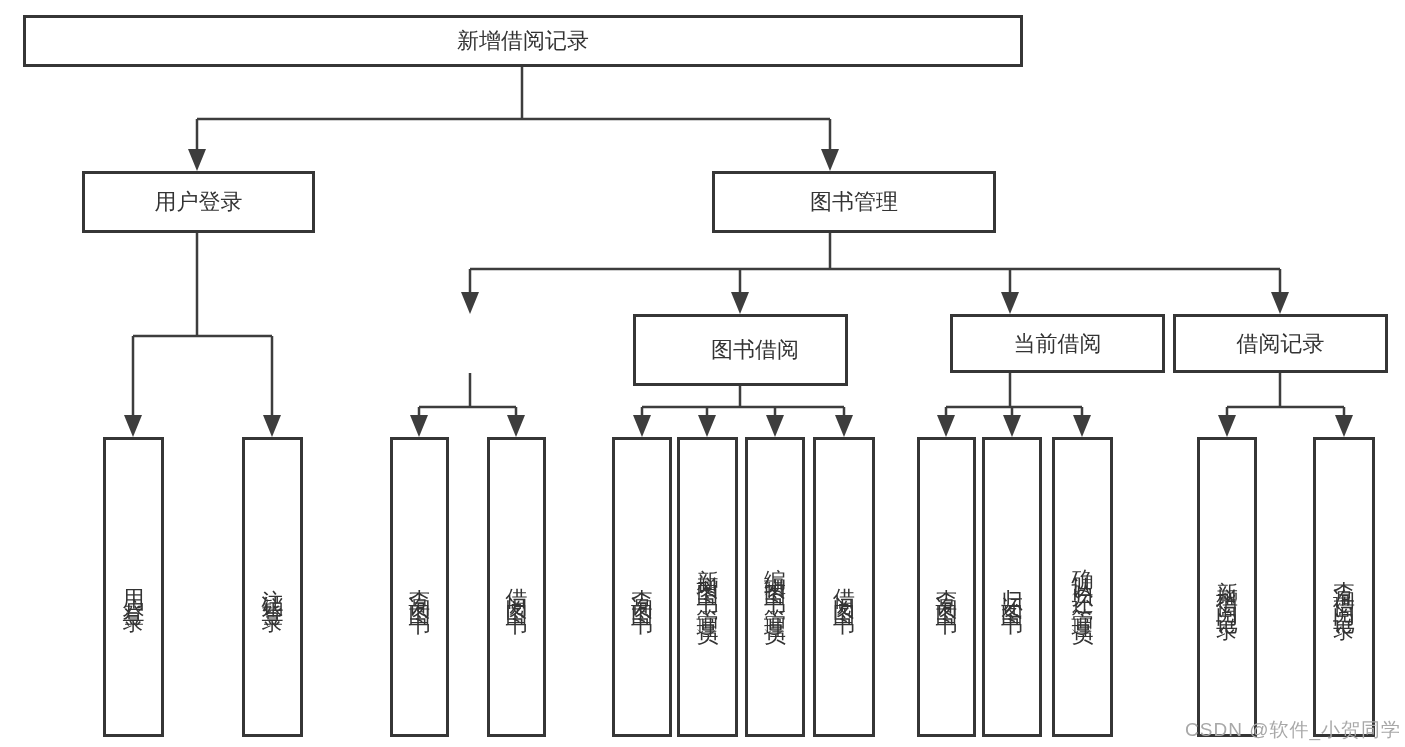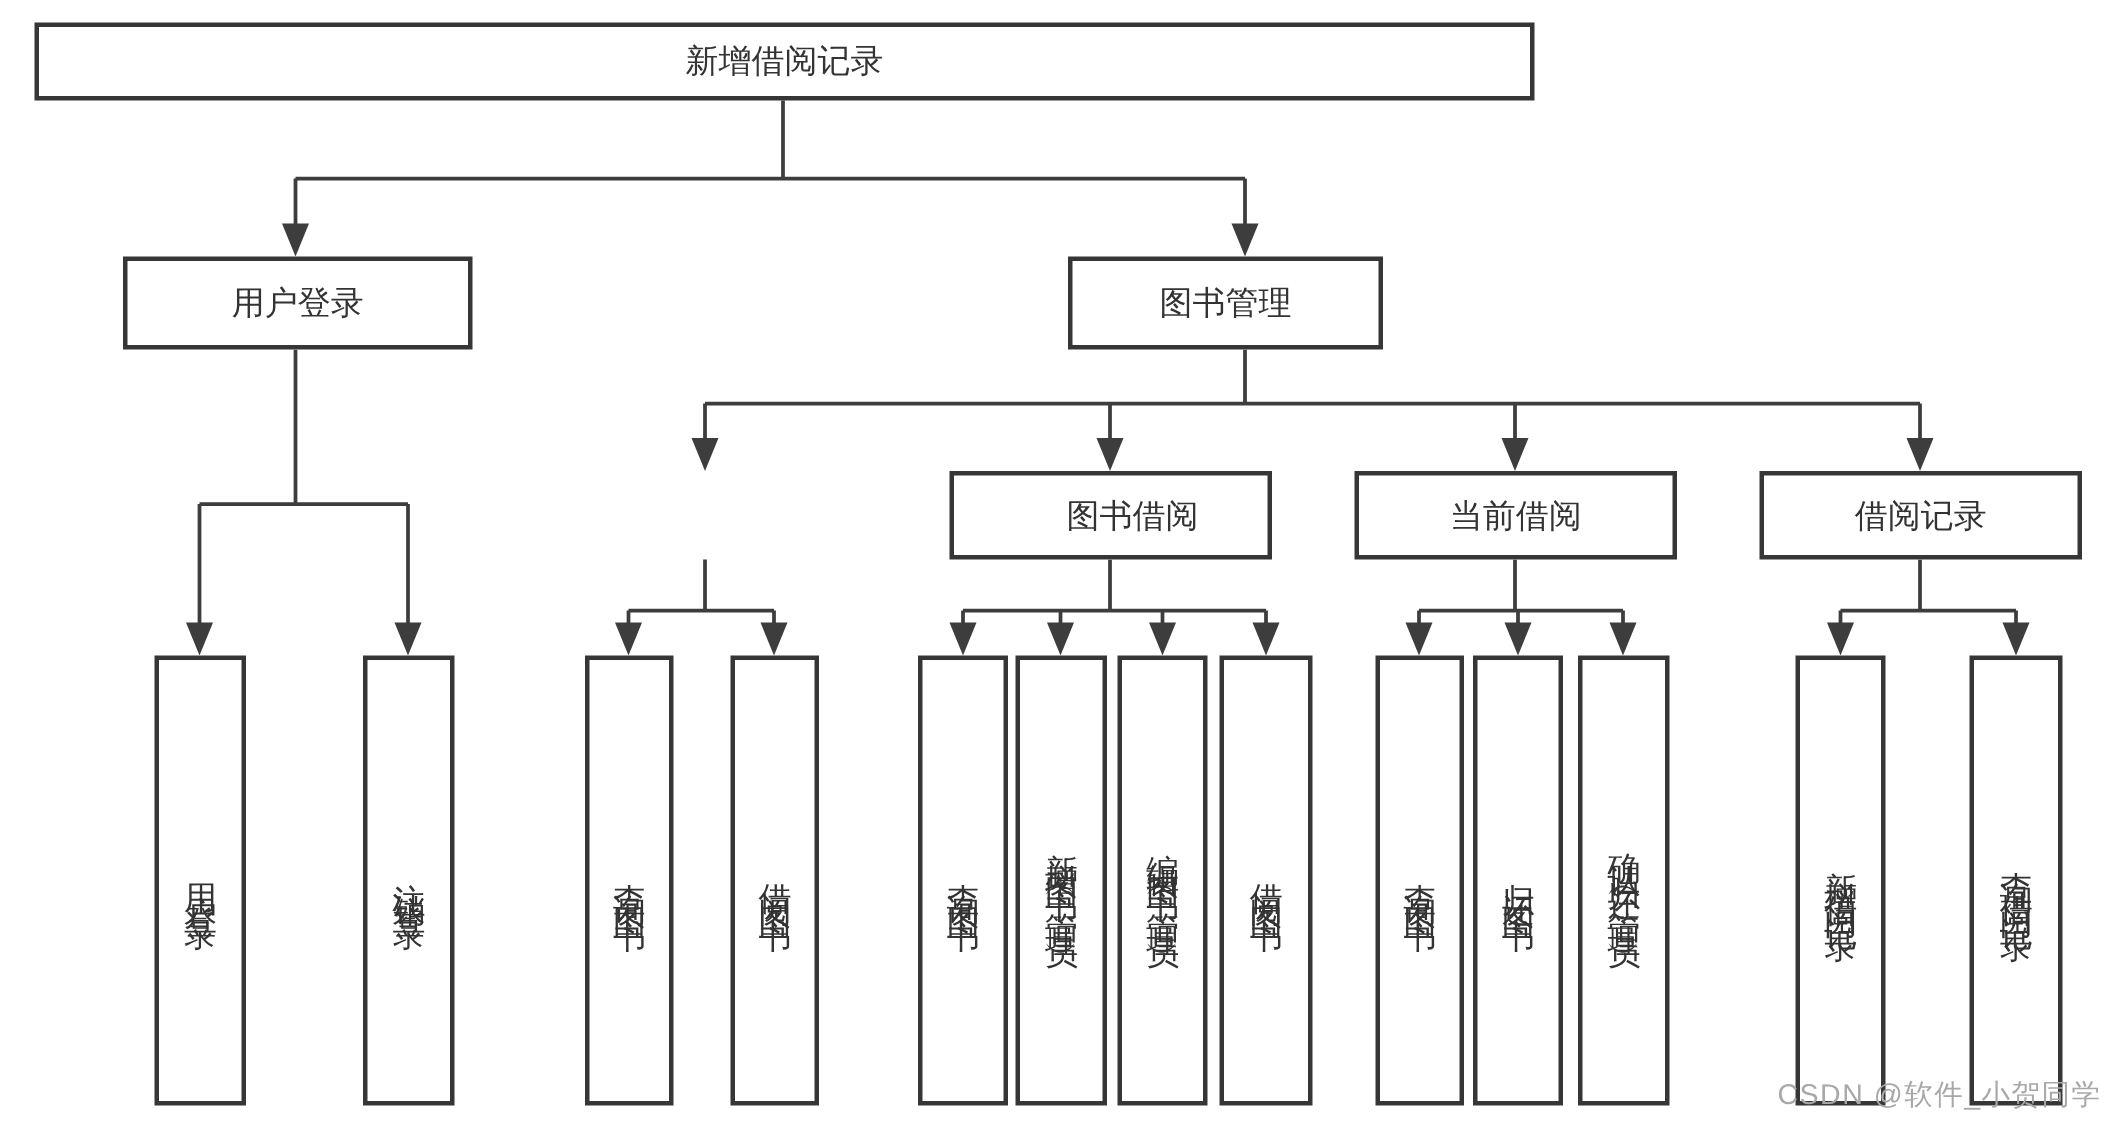--- a/index.html
+++ b/index.html
@@ -86,28 +86,28 @@
     <path class="ah" d="M1344 437 l-9 -22 h18 z"></path>
   </svg>
 
   <div class="node" style="left:23px;top:15px;width:1000px;height:52px;">
     <span>新增借阅记录</span>
   </div>
 
   <div class="node" style="left:82px;top:171px;width:233px;height:62px;">
     <span>用户登录</span>
   </div>
-  <div class="node" style="left:712px;top:171px;width:210px;height:62px;">
+  <div class="node" style="left:712px;top:171px;width:284px;height:62px;">
     <span>图书管理</span>
   </div>
 
-  <div class="node" style="left:633px;top:314px;width:215px;height:59px;padding-left:29px;">
+  <div class="node" style="left:633px;top:314px;width:215px;height:72px;padding-left:29px;">
     <span>图书借阅</span>
   </div>
-  <div class="node" style="left:903px;top:314px;width:215px;height:59px;">
+  <div class="node" style="left:950px;top:314px;width:215px;height:59px;">
     <span>当前借阅</span>
   </div>
   <div class="node" style="left:1173px;top:314px;width:215px;height:59px;">
     <span>借阅记录</span>
   </div>
 
   <div class="node leaf" style="left:103px;top:437px;width:61px;height:300px;">
     <span>用户登录</span>
   </div>
   <div class="node leaf" style="left:242px;top:437px;width:61px;height:300px;">

